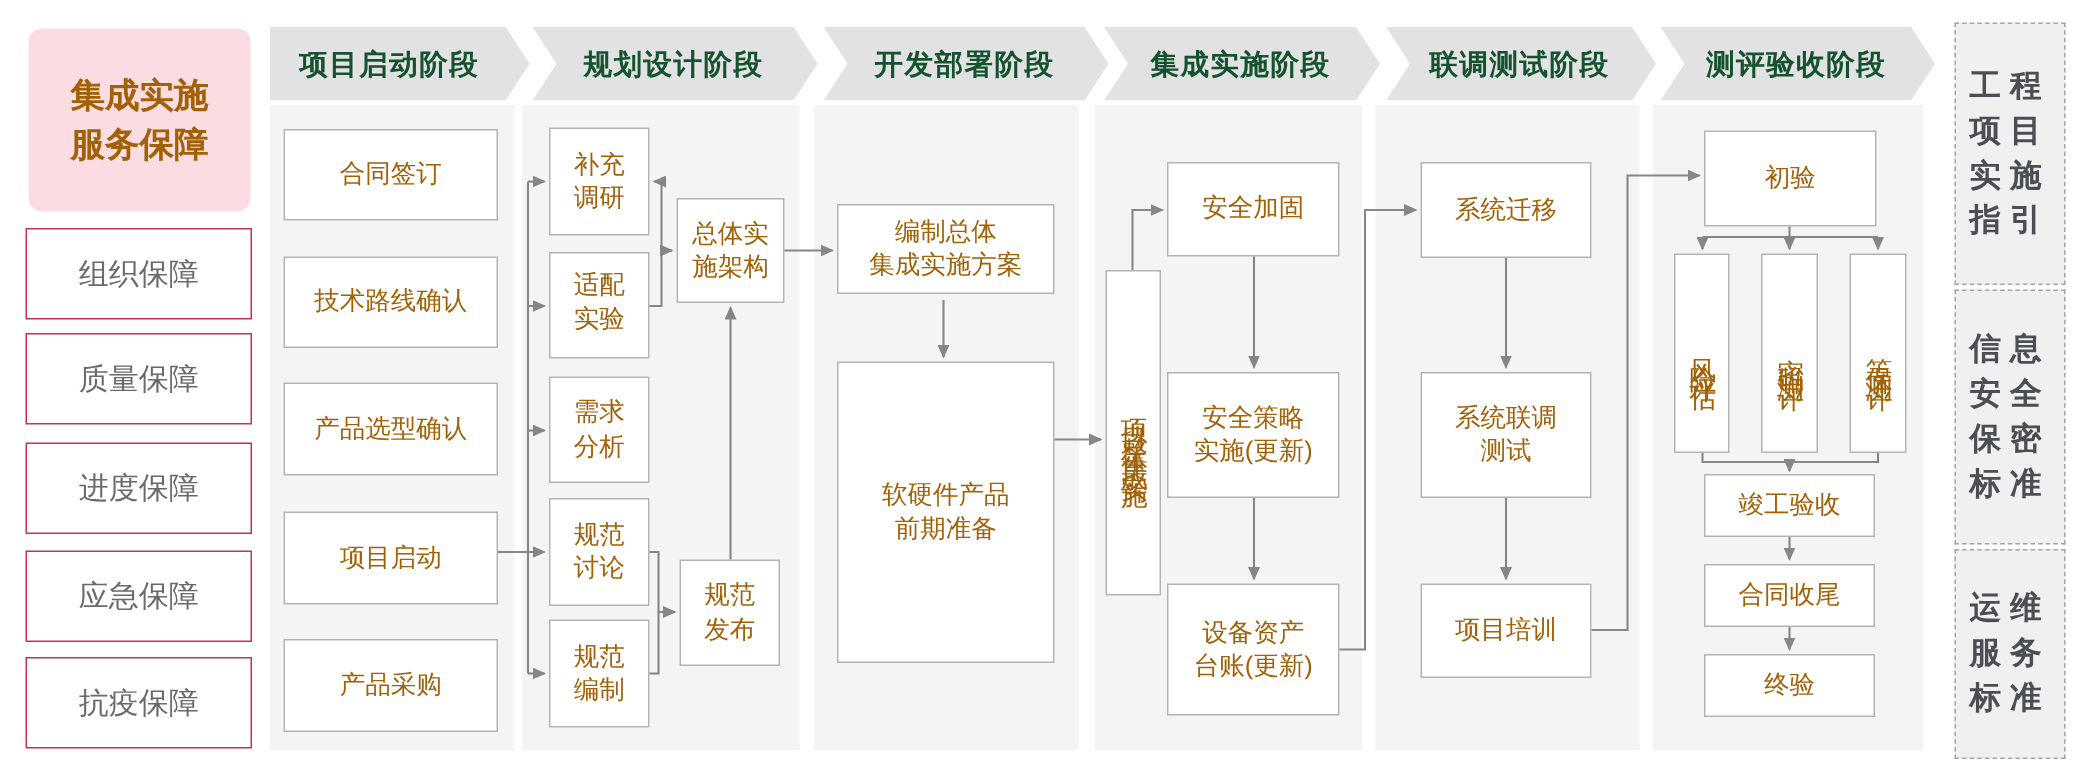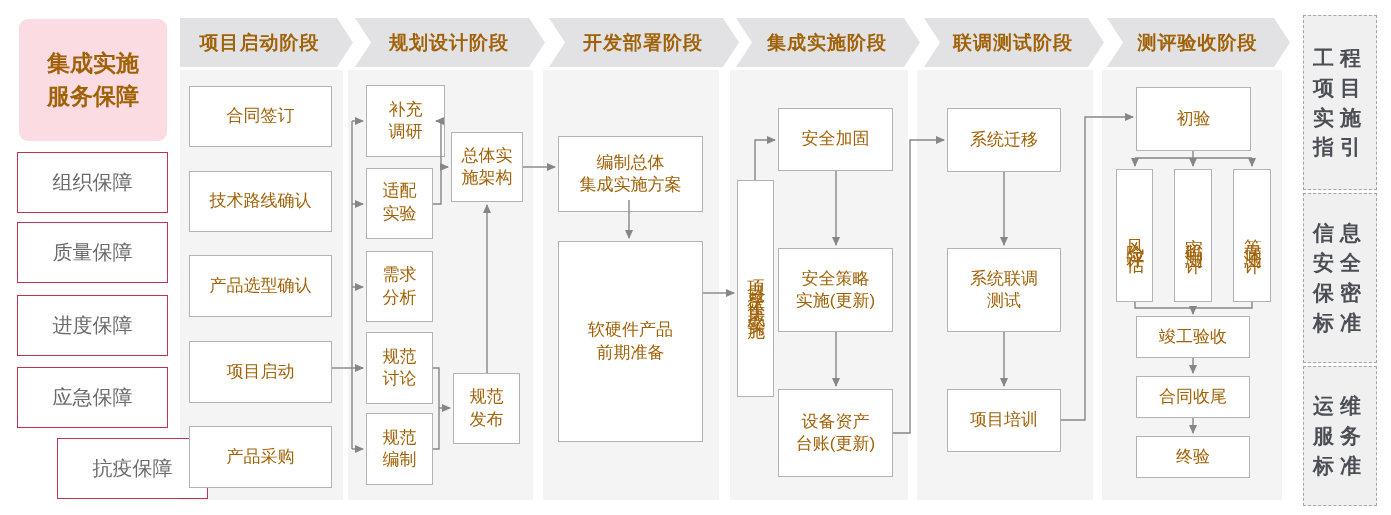--- a/index.html
+++ b/index.html
@@ -1,19 +1,19 @@
 <!DOCTYPE html>
 <html><head>
 <meta charset="utf-8">
 <style>
   html,body{margin:0;padding:0;background:#ffffff;}
   #stage{position:relative;width:1391px;height:515px;overflow:hidden;
          font-family:"Liberation Sans",sans-serif;background:#ffffff;}
   .colbg{position:absolute;top:70px;height:430px;background:#f4f4f5;}
-  .hdr{position:absolute;top:18px;height:49px;background:#e2e2e4;color:#a16207;
+  .hdr{position:absolute;top:18px;height:49px;background:#e2e2e4;color:#14532d;
        font-size:19px;font-weight:bold;letter-spacing:1px;
        display:flex;align-items:center;justify-content:center;box-sizing:border-box;}
   .hdr.first{clip-path:polygon(0 0,calc(100% - 16px) 0,100% 50%,calc(100% - 16px) 100%,0 100%);padding-right:14px;}
   .hdr.mid{clip-path:polygon(0 0,calc(100% - 16px) 0,100% 50%,calc(100% - 16px) 100%,0 100%,16px 50%);padding-left:10px;padding-right:12px;}
   .box{position:absolute;background:#ffffff;border:1px solid #b3b3b3;color:#a16207;
        font-size:17px;line-height:1.3;text-align:center;white-space:pre-line;
        display:flex;align-items:center;justify-content:center;box-sizing:border-box;}
   .vbox{writing-mode:vertical-rl;letter-spacing:6px;}
   .pinkTitle{position:absolute;left:19px;top:19px;width:148px;height:122px;background:#fadce2;
        border-radius:9px;color:#a16207;font-size:23px;font-weight:bold;line-height:1.45;
@@ -57,44 +57,44 @@
   <div class="hdr mid" style="left:1107px;width:183px;">
       <span>测评验收阶段</span>
     </div>
 
   <div class="pinkTitle">集成实施
 服务保障</div>
   <div class="redItem" style="top:152px;">组织保障</div>
   <div class="redItem" style="top:222px;">质量保障</div>
   <div class="redItem" style="top:295px;">进度保障</div>
   <div class="redItem" style="top:367px;">应急保障</div>
-  <div class="redItem" style="top:438px;margin-left:40px;">抗疫保障</div>
+  <div class="redItem" style="top:438px;">抗疫保障</div>
 
   <div class="box" style="left:189px;top:86px;width:143px;height:61px;">合同签订</div>
   <div class="box" style="left:189px;top:171px;width:143px;height:61px;">技术路线确认</div>
   <div class="box" style="left:189px;top:255px;width:143px;height:62px;">产品选型确认</div>
   <div class="box" style="left:189px;top:341px;width:143px;height:62px;">项目启动</div>
   <div class="box" style="left:189px;top:426px;width:143px;height:62px;">产品采购</div>
 
-  <div class="box" style="left:366px;top:85px;width:79px;height:72px;">补充
+  <div class="box" style="left:366px;top:85px;width:67px;height:72px;">补充
 调研</div>
   <div class="box" style="left:366px;top:168px;width:67px;height:71px;font-family:Liberation Mono, monospace;">适配
 实验</div>
   <div class="box" style="left:366px;top:251px;width:67px;height:71px;">需求
 分析</div>
   <div class="box" style="left:366px;top:332px;width:67px;height:72px;">规范
 讨论</div>
   <div class="box" style="left:366px;top:413px;width:67px;height:72px;">规范
 编制</div>
   <div class="box" style="left:451px;top:132px;width:72px;height:70px;text-align:right;">总体实
 施架构</div>
   <div class="box" style="left:453px;top:373px;width:67px;height:71px;">规范
 发布</div>
 
-  <div class="box" style="left:558px;top:136px;width:145px;height:76px;">编制总体
+  <div class="box" style="left:558px;top:136px;width:145px;height:60px;">编制总体
 集成实施方案</div>
   <div class="box" style="left:558px;top:241px;width:145px;height:201px;">软硬件产品
 前期准备</div>
 
   <div class="box vbox" style="left:737px;top:180px;width:37px;height:217px;font-size:18px;">项目整体集成实施</div>
   <div class="box" style="left:778px;top:108px;width:115px;height:63px;">安全加固</div>
   <div class="box" style="left:778px;top:248px;width:115px;height:84px;">安全策略
 实施(更新)</div>
   <div class="box" style="left:778px;top:389px;width:115px;height:88px;">设备资产
 台账(更新)</div>

